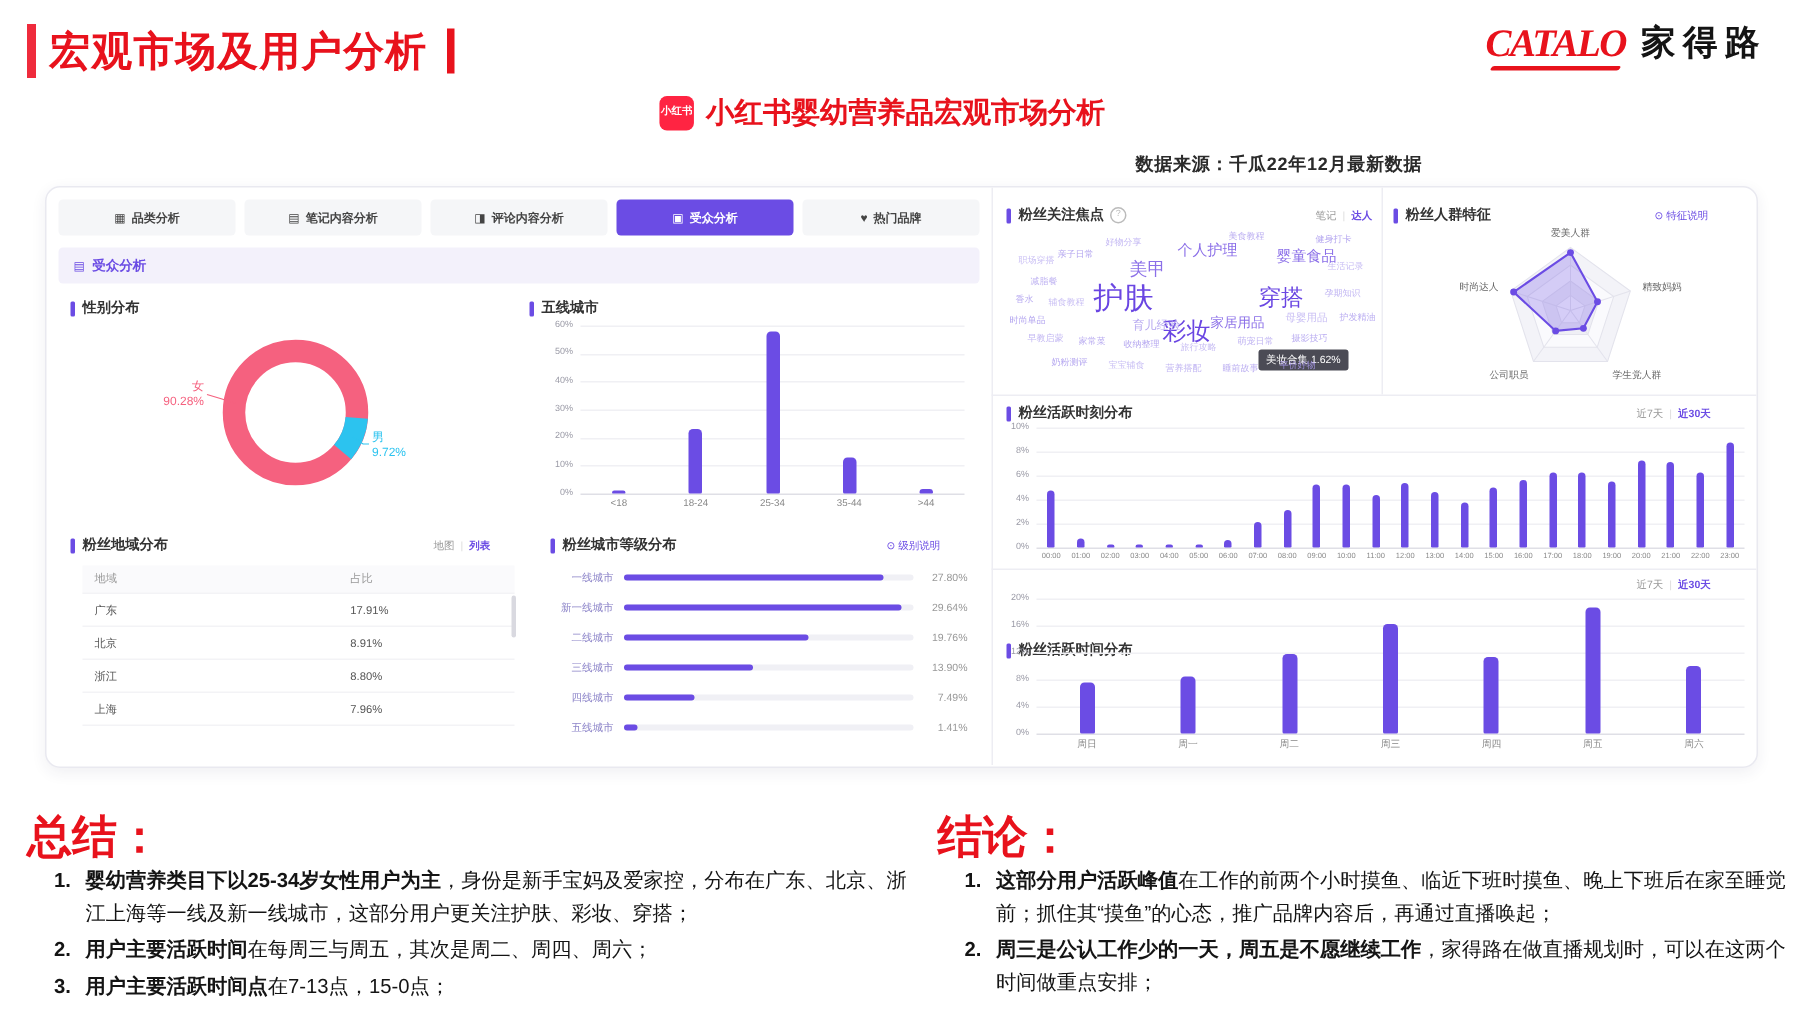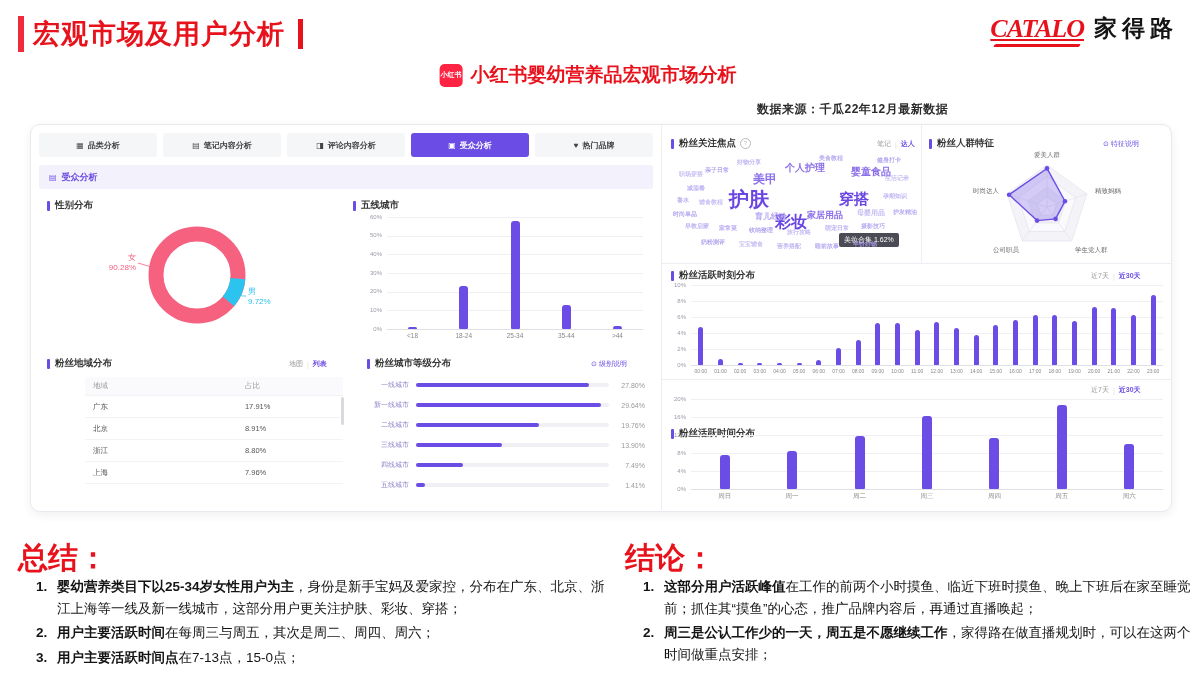--- a/index.html
+++ b/index.html
@@ -8,21 +8,21 @@
 
   
   .hdr-title{position:absolute;left:18px;top:16px;display:flex;align-items:center;gap:9px;}
   .hbar1{width:6px;height:36px;background:#ef2b3c;}
   .hbar2{width:5px;height:30px;background:#e8121c;margin-left:4px;}
   .hdr-title h1{margin:0;font-size:27px;font-weight:900;color:#e8121c;letter-spacing:1px;}
 
   .logo{position:absolute;right:22px;top:16px;display:flex;align-items:flex-start;gap:10px;}
   .logo-en-wrap{display:flex;flex-direction:column;align-items:center;}
   .logo-en{font-size:26px;font-weight:900;font-style:italic;color:#e8121c;
-           font-family:"Liberation Serif","DejaVu Serif",serif;letter-spacing:-1px;line-height:1;text-decoration:underline;}
+           font-family:"Liberation Serif","DejaVu Serif",serif;letter-spacing:-1px;line-height:1;}
   .logo-swoosh{height:3px;width:86px;background:#e8121c;border-radius:2px;margin-top:2px;transform:skewX(-30deg);}
   .logo-cn{font-size:23px;font-weight:900;color:#141414;letter-spacing:5px;line-height:1.1;}
 
   .subtitle{position:absolute;left:50%;top:62px;transform:translateX(-54%);display:flex;align-items:center;gap:8px;}
   .xhs-badge{width:23px;height:23px;background:#ff2442;border-radius:5px;color:#fff;font-size:7px;font-weight:700;
              display:flex;align-items:center;justify-content:center;text-align:center;line-height:1.15;padding:1px;box-sizing:border-box;}
   .subtitle h2{margin:0;font-size:19px;font-weight:900;color:#e8121c;}
 
   .source{position:absolute;left:757px;top:101px;font-size:12px;color:#2b2b2b;font-weight:600;letter-spacing:.5px;}
 
@@ -51,37 +51,37 @@
   .plink{position:absolute;font-size:7px;color:#6b4ce4;display:flex;align-items:center;gap:2px;}
 
   .chart{position:absolute;}
   .gl{position:absolute;height:1px;background:#f0f0f4;}
   .ytick{position:absolute;font-size:6px;color:#9a9aa6;text-align:right;}
   .xtick{position:absolute;color:#888;text-align:center;white-space:nowrap;}
   .bar{position:absolute;background:#6b4ce4;border-radius:3px 3px 1px 1px;}
 
   
   #region-table{position:absolute;left:24px;top:252px;width:288px;}
-  .tbl-row{display:flex;height:21px;align-items:center;border-bottom:1px solid #f3f3f6;font-size:7.5px;color:#555;margin-left:30px;}
+  .tbl-row{display:flex;height:21px;align-items:center;border-bottom:1px solid #f3f3f6;font-size:7.5px;color:#555;}
   .tbl-row.tbl-head{height:18px;color:#999;background:#fafafc;}
   .tbl-c1{width:62%;padding-left:8px;box-sizing:border-box;}
   .tbl-c2{flex:1;}
   .scroll-thumb{position:absolute;right:-1px;top:20px;width:3px;height:28px;background:#d9d9e0;border-radius:2px;}
 
   
   #tier-chart{position:absolute;left:330px;top:250px;width:284px;}
   .tier-row{display:flex;align-items:center;height:20px;font-size:7px;}
   .tier-label{width:48px;text-align:right;color:#8d85c9;padding-right:7px;flex:none;}
   .tier-track{flex:1;height:4px;background:#f0f0f5;border-radius:2px;position:relative;}
   .tier-fill{position:absolute;left:0;top:0;height:4px;border-radius:2px;background:#6b4ce4;}
   .tier-val{width:36px;text-align:right;color:#999;flex:none;}
 
   
   #wordcloud{position:absolute;left:640px;top:28px;width:244px;height:104px;}
-  .wc{position:absolute;white-space:nowrap;line-height:1;font-weight:700;text-align:right;}
+  .wc{position:absolute;white-space:nowrap;line-height:1;font-weight:400;text-align:right;}
   .wc-tip{position:absolute;left:168px;top:80px;background:#4b4b55;color:#fff;font-size:7px;
           padding:2px 5px;border-radius:2px;white-space:nowrap;}
 
   
   #radar-wrap{position:absolute;left:896px;top:26px;width:240px;height:110px;}
   .rlabel{position:absolute;font-size:6.5px;color:#666;white-space:nowrap;}
 
   
   .sum-head{position:absolute;font-size:30px;font-weight:900;color:#e8121c;}
   .sum-list{position:absolute;display:flex;flex-direction:column;gap:3px;}

